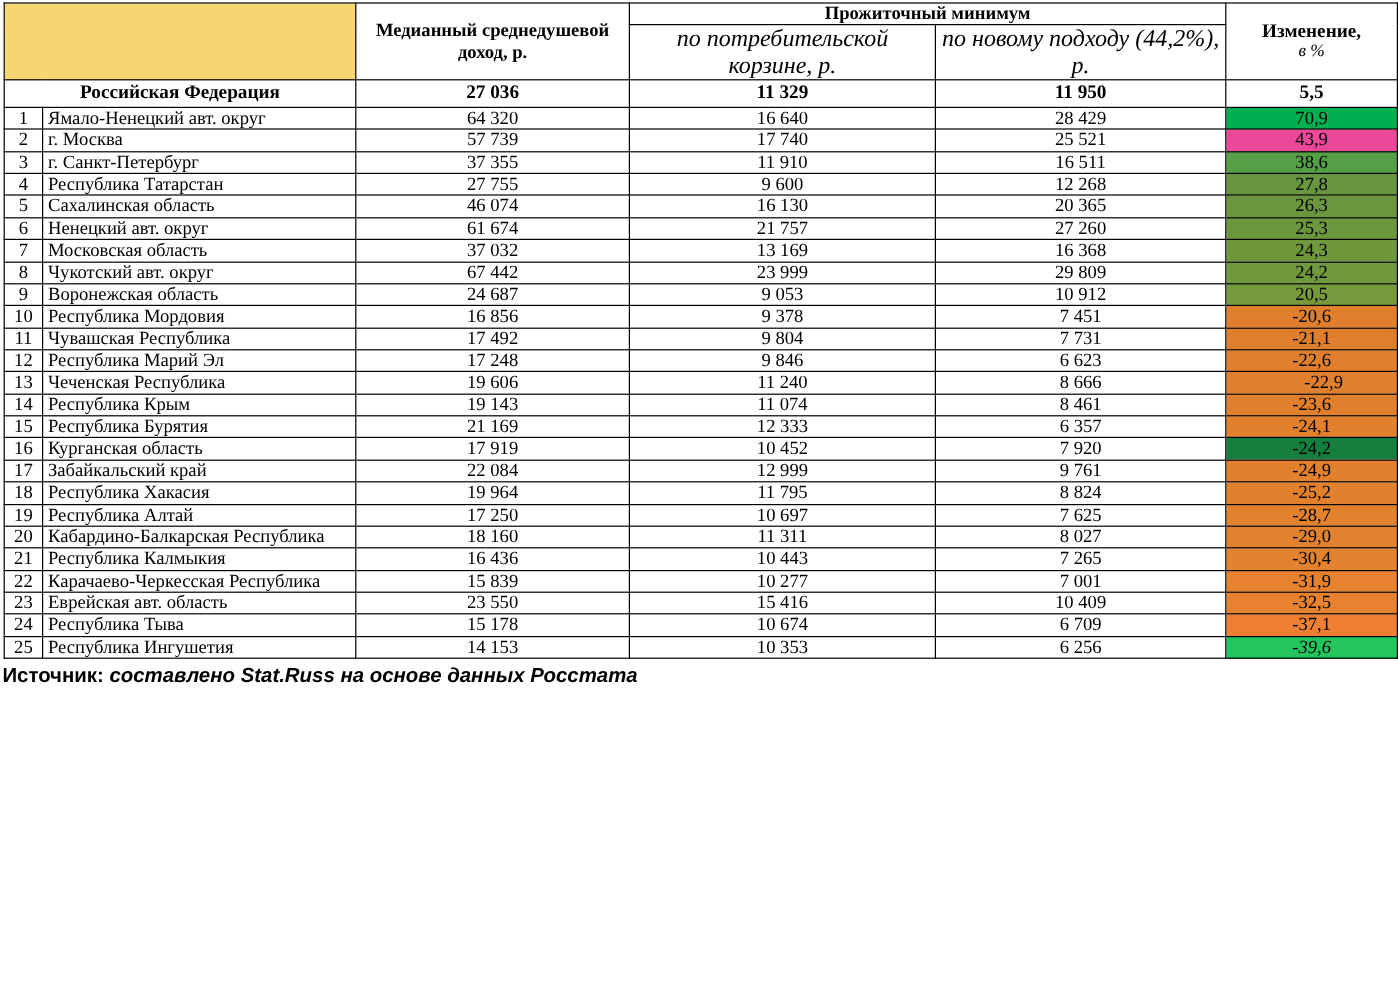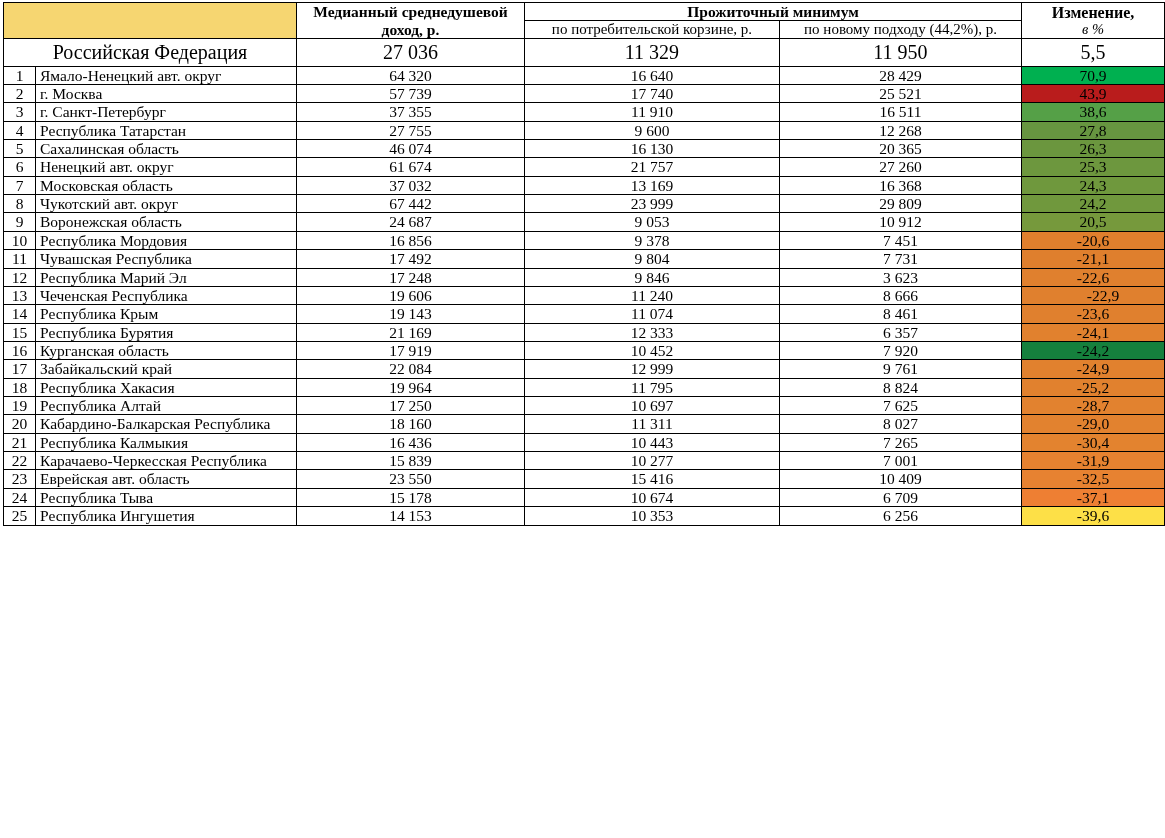--- a/index.html
+++ b/index.html
@@ -49,39 +49,40 @@
     background: #F6D671;
     font-weight: bold;
     text-align: center;
     font-size: 16px;
     line-height: 1.18;
     padding: 3px 6px;
   }
   .hdr th.blank { background: #F6D671; }
   .hdr th.ital {
     font-weight: normal;
-    font-size: 15px;
+    font-style: italic;
+    font-size: 20px;
   }
   .hdr th.chg {
     font-weight: bold;
     font-size: 16px;
     margin-top: 36px;
   }
   .hdr th.chg .sub {
     display: block;
     font-weight: normal;
     font-style: italic;
     font-size: 14.5px;
   }
 
   
   tr.fed td {
-    font-weight: normal;
-    text-align: center;
-    font-size: 20px;
+    font-weight: bold;
+    text-align: center;
+    font-size: 16px;
     padding: 2px 4px;
   }
   tr.fed td.fed-name { text-align: center; }
 
   
   td.rank {
     text-align: center;
     font-size: 15px;
     padding: 0 2px;
   }
@@ -154,21 +155,21 @@
           <td class="num">16 640</td>
           <td class="num">28 429</td>
           <td class="change" style="background: rgb(0, 176, 80);">70,9</td>
         </tr>
         <tr>
           <td class="rank">2</td>
           <td class="name">г. Москва</td>
           <td class="num">57 739</td>
           <td class="num">17 740</td>
           <td class="num">25 521</td>
-          <td class="change" style="background: #b91c1c;">43,9</td>
+          <td class="change" style="background: #ec4899;">43,9</td>
         </tr>
         <tr>
           <td class="rank">3</td>
           <td class="name">г. Санкт-Петербург</td>
           <td class="num">37 355</td>
           <td class="num">11 910</td>
           <td class="num">16 511</td>
           <td class="change" style="background: rgb(85, 160, 71);">38,6</td>
         </tr>
         <tr>
@@ -233,21 +234,21 @@
           <td class="num">17 492</td>
           <td class="num">9 804</td>
           <td class="num">7 731</td>
           <td class="change" style="background: rgb(223, 127, 45);">-21,1</td>
         </tr>
         <tr>
           <td class="rank">12</td>
           <td class="name">Республика Марий Эл</td>
           <td class="num">17 248</td>
           <td class="num">9 846</td>
-          <td class="num">3 623</td>
+          <td class="num">6 623</td>
           <td class="change" style="background: rgb(224, 128, 46);">-22,6</td>
         </tr>
         <tr>
           <td class="rank">13</td>
           <td class="name">Чеченская Республика</td>
           <td class="num">19 606</td>
           <td class="num">11 240</td>
           <td class="num">8 666</td>
           <td class="change" style="background: rgb(224, 128, 46); padding-left: 24px;">-22,9</td>
         </tr>
@@ -338,19 +339,22 @@
           <td class="num">10 674</td>
           <td class="num">6 709</td>
           <td class="change" style="background: rgb(238, 127, 51);">-37,1</td>
         </tr>
         <tr>
           <td class="rank">25</td>
           <td class="name">Республика Ингушетия</td>
           <td class="num">14 153</td>
           <td class="num">10 353</td>
           <td class="num">6 256</td>
-          <td class="change" style="background: #fde047;">-39,6</td>
+          <td class="change" style="background: #22c55e; font-style: italic;">-39,6</td>
         </tr>
       </tbody>
   </table>
 
+  <div class="source">
+    <span class="lead">Источник:</span><span class="body"> составлено Stat.Russ на основе данных Росстата</span>
+  </div>
 
 </div>
 
 </body></html>

